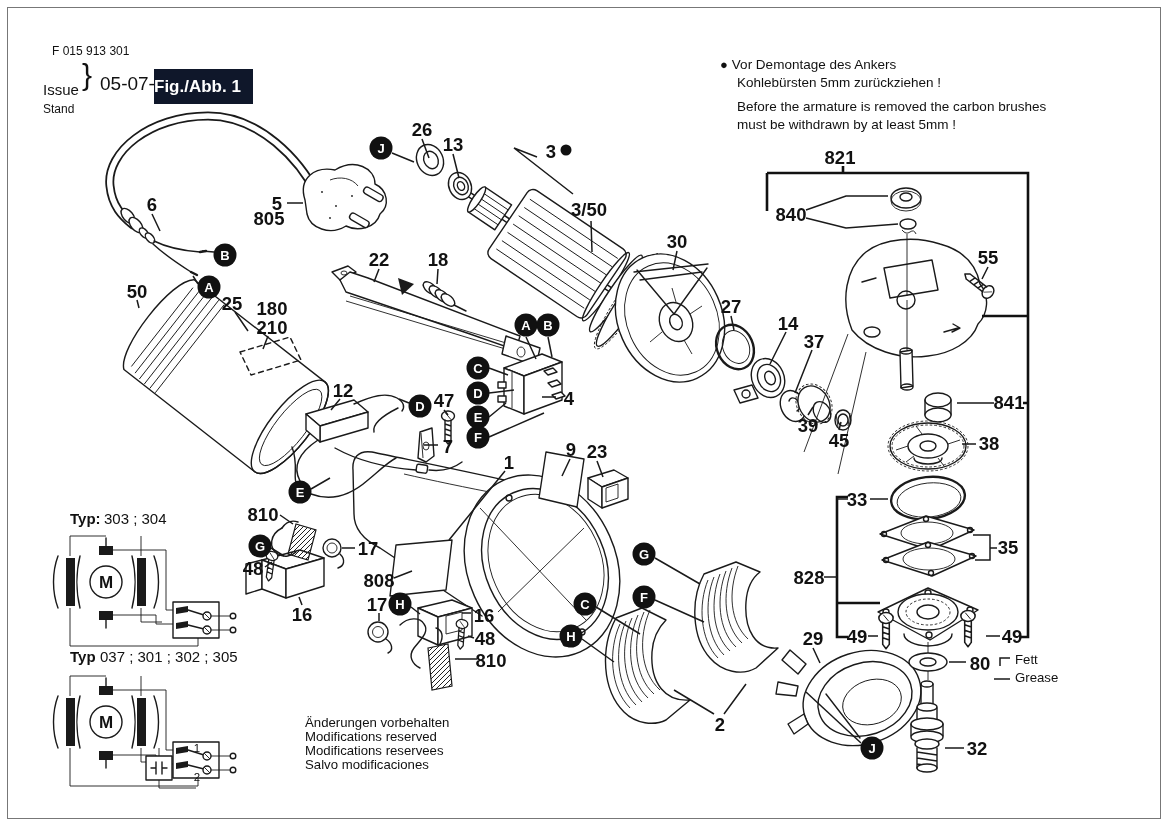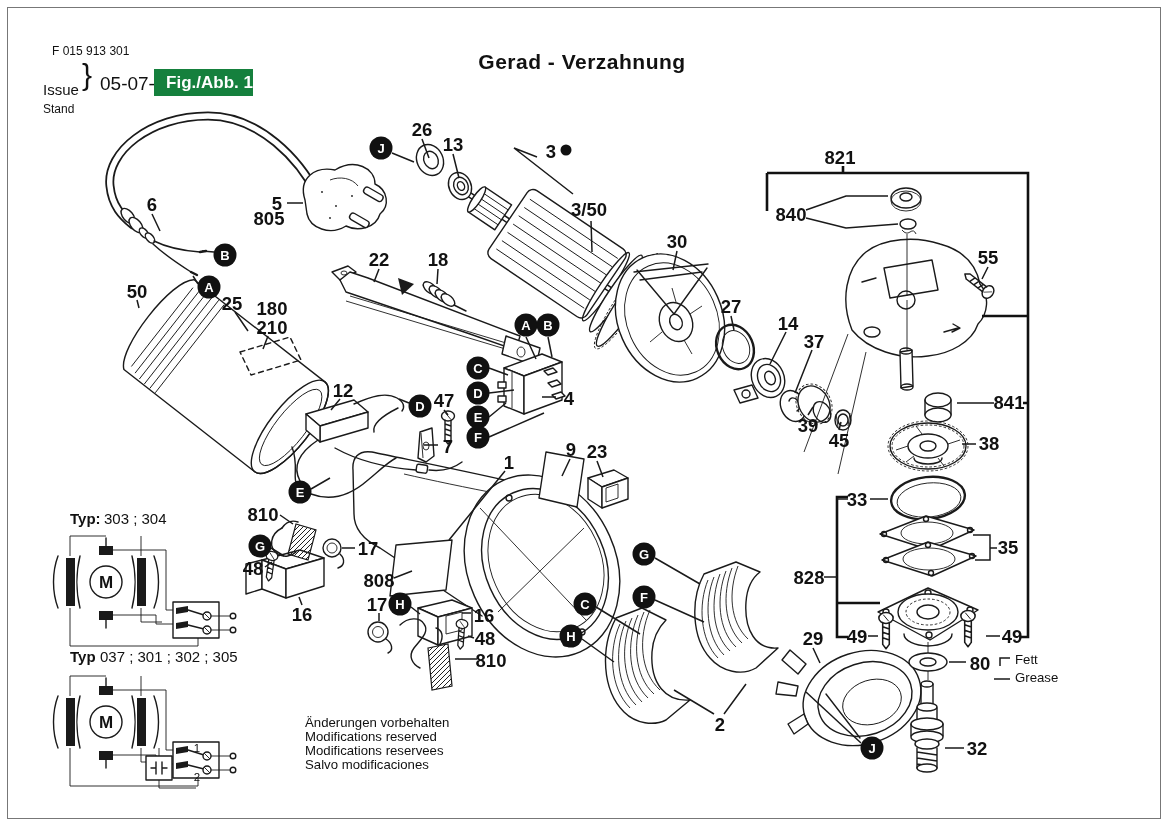--- a/index.html
+++ b/index.html
@@ -6,22 +6,22 @@
   #page{position:relative;width:1168px;height:826px;background:#ffffff;
         font-family:"Liberation Sans","DejaVu Sans",sans-serif;color:#111;overflow:hidden;}
   #sheet-border{position:absolute;left:7px;top:7px;width:1152px;height:810px;
         border:1px solid #777;pointer-events:none;}
   .hdr{position:absolute;white-space:nowrap;}
   #part-number{left:52px;top:44px;font-size:12px;}
   #stand-lbl{left:43px;top:66px;font-size:12px;margin-top:36px;}
   #issue-lbl{left:43px;top:81px;font-size:15px;}
   #brace{left:82px;top:58px;font-size:30px;font-weight:400;}
   #date-lbl{left:100px;top:73px;font-size:19px;}
-  #fig-box{position:absolute;left:154px;top:69px;width:99px;height:27px;background:#15803d;
-        display:flex;align-items:center;justify-content:flex-end;}
+  #fig-box{position:absolute;left:154px;top:69px;width:99px;height:35px;background:#0f172a;
+        display:flex;align-items:center;justify-content:flex-start;}
   #fig-box span{color:#fff;font-weight:bold;font-size:17px;}
   #page-title{left:582px;top:50px;transform:translateX(-50%);font-size:21px;font-weight:bold;letter-spacing:.5px;}
   #warning{position:absolute;left:720px;top:56px;font-size:13.5px;line-height:18px;width:360px;}
   #warning .bullet{font-size:13px;margin-right:4px;}
   #warning .en{margin-top:6px;margin-left:17px;}
   #warning .de2{margin-left:17px;}
   svg text{font-family:"Liberation Sans","DejaVu Sans",sans-serif;}
   .plabel{font-size:18.5px;font-weight:bold;fill:#111;text-anchor:middle;}
   .badge-t{font-size:13px;font-weight:bold;fill:#fff;text-anchor:middle;}
   .small-t{font-size:13.2px;fill:#111;}
@@ -47,21 +47,26 @@
 
   
   <div class="hdr" id="part-number">F 015 913 301</div>
   <div class="hdr" id="stand-lbl">Stand</div>
   <div class="hdr" id="issue-lbl">Issue</div>
   <div class="hdr" id="brace">}</div>
   <div class="hdr" id="date-lbl">05-07-21</div>
   <div id="fig-box">
     <span>Fig./Abb. 1</span>
   </div>
-  <div class="hdr" id="page-title">Gerad - Verzahnung</div>
+  <div id="warning">
+    <div><span class="bullet">●</span><span>Vor Demontage des Ankers</span></div>
+    <div class="de2">Kohlebürsten 5mm zurückziehen !</div>
+    <div class="en">Before the armature is removed the carbon brushes</div>
+    <div class="de2">must be withdrawn by at least 5mm !</div>
+  </div>
 
   
   <svg id="art" width="1168" height="826" viewBox="0 0 1168 826">
     <defs>
       <pattern id="hat" width="5" height="5" patternUnits="userSpaceOnUse">
         <path d="M0,5 L5,0" stroke="#222" stroke-width="1"></path>
       </pattern>
       <g id="screw">
         <ellipse cx="0" cy="0" rx="6.5" ry="5" class="lw"></ellipse>
         <line x1="-2.5" y1="-3" x2="2.5" y2="3" class="thin"></line>

